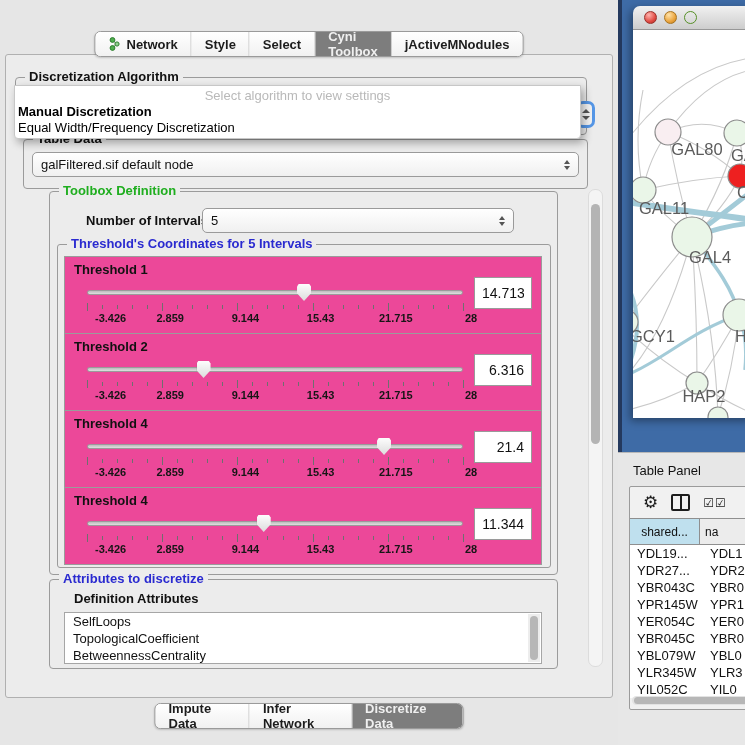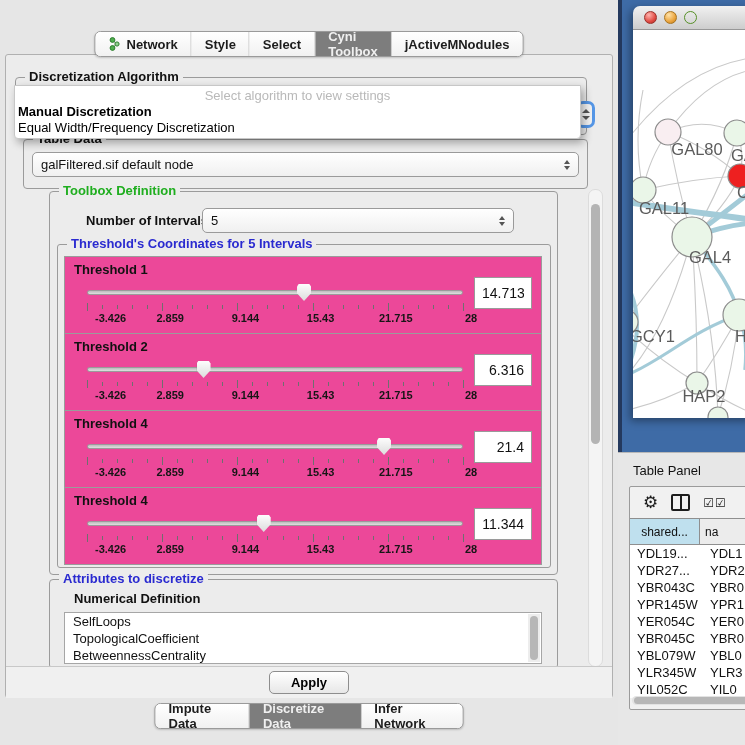--- a/index.html
+++ b/index.html
@@ -363,50 +363,47 @@
                   </div>
                 </div>
                 <input class="value-box" value="11.344" style="">
               </div>
             </div>
         </div>
       </div>
 
       <div class="groupbox" style="left:43px;top:524px;width:507px;height:88px;overflow:visible;">
         <span class="legend blue">Attributes to discretize</span>
-        <span class="bold-label" style="left:24px;top:11px;">Numerical Definition</span>
+        <span class="bold-label" style="left:24px;top:11px;">Definition Attributes</span>
         <div class="listbox" id="attr-list">
 
         <div class="list-item">SelfLoops</div>
             <div class="list-item">TopologicalCoefficient</div>
             <div class="list-item">BetweennessCentrality</div>
             <div class="list-vscroll">
               <div class="vthumb"></div>
             </div>
           </div>
       </div>
 
-      <div class="apply-bar">
-        <button class="apply-btn">Apply</button>
-      </div>
 
       <div class="cp-vscroll">
         <div class="vthumb"></div>
       </div>
     </div>
 
     <div class="seg seg-bottom">
         <div class="seg-item">
           <span>Impute Data</span>
         </div>
+        <div class="seg-item">
+          <span>Infer Network</span>
+        </div>
         <div class="seg-item selected">
           <span>Discretize Data</span>
-        </div>
-        <div class="seg-item">
-          <span>Infer Network</span>
         </div>
       </div>
   </div>
 
   <div class="desktop"></div>
 
   <div class="macwin">
     <div class="macwin-titlebar">
       <span class="light red"></span>
       <span class="light yellow"></span>

